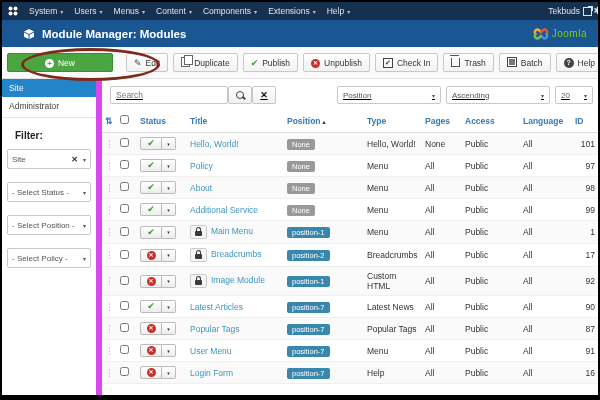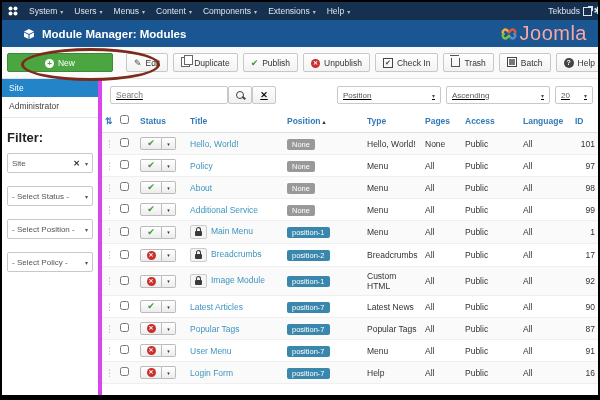--- a/index.html
+++ b/index.html
@@ -17,21 +17,21 @@
   .extlink-icon::after { content:""; position:absolute; right:-2px; top:-2px; width:4px; height:4px;
                          border-top:1px solid #dde6f0; border-right:1px solid #dde6f0; }
   .gear-cut { position:absolute; right:-4px; top:3px; color:#dde6f0; font-size:10px; }
 
   
   .titlebar { height:27px; background:var(--titlebar,#1a5691); color:#fff; display:flex;
               align-items:center; padding:0 21px; }
   .cube-icon { margin-right:7px; display:inline-flex; }
   .page-title { font-size:11.5px; font-weight:bold; }
   .joomla-brand { margin-left:auto; margin-right:-10px; display:inline-flex; align-items:center; gap:2px; }
-  .joomla-brand-text { font-size:20px; color:#fca5a5; letter-spacing:.5px; }
+  .joomla-brand-text { font-size:10px; color:#84cc16; letter-spacing:.5px; }
 
   
   .toolbar { height:31px; background:#fafafa; border-bottom:1px solid #e2e2e2; display:flex;
              align-items:center; padding:0 5px; gap:5px; position:relative; }
   .btn { background:linear-gradient(#fff,#f2f2f2); border:1px solid #c8c8c8; border-radius:2px;
          height:19px; box-sizing:border-box; padding:0 7px; font-size:8.5px; color:#333;
          display:inline-flex; align-items:center; gap:4px; white-space:nowrap; cursor:pointer; }
   .btn-new { background:var(--newbtn,#4ba642); border-color:#3c8a35; color:#fff; width:106px;
              justify-content:center; margin-right:8px; }
   .toolbar-right { margin-left:auto; display:inline-flex; gap:5px; }
@@ -51,25 +51,25 @@
            line-height:9px; text-align:center; font-weight:bold; }
   .g-cbx { width:8px; height:8px; border:1px solid #444; font-size:7px; color:#444; line-height:8px; }
   .g-trash { width:7px; height:8px; border:1px solid #555; border-top:none; position:relative; margin-top:2px; }
   .g-trash::before { content:""; position:absolute; top:-3px; left:-2px; width:9px; height:1px; background:#555; }
   .g-batch { width:8px; height:8px; border:1px solid #444; background:#777; box-shadow:inset 0 0 0 1px #fff; }
   .g-help { width:10px; height:10px; border-radius:50%; background:#444; color:#fff; font-size:7px;
             font-weight:bold; line-height:10px; text-align:center; }
 
   
   .bodyrow { display:flex; height:317px; }
-  .sidebar { width:100px; flex:0 0 100px; border-right:4px solid #d946ef; box-sizing:border-box; font-size:8.5px; }
+  .sidebar { width:100px; flex:0 0 100px; border-right:6px solid #d946ef; box-sizing:border-box; font-size:8.5px; }
   .side-tab { padding:4px 7px; color:#444; cursor:pointer; }
   .side-tab.active { background:var(--tabactive,#2384c7); color:#fff; }
   .side-sep { border-bottom:1px solid #e5e5e5; margin:2px 0 6px; }
-  .filter-label { font-weight:bold; font-size:13px; color:#222; padding:6px 5px 8px; }
+  .filter-label { font-weight:bold; font-size:10px; color:#222; padding:6px 5px 8px;margin-left:8px; }
   .f-select { margin:0 5px 13px; height:18px; border:1px solid #c8c8c8; border-radius:2px; background:#fff;
               display:flex; align-items:center; justify-content:space-between; padding:0 4px; color:#555;
               font-size:8px; cursor:pointer; }
   .f-clear { color:#333; font-weight:bold; margin-left:auto; margin-right:5px; font-size:8px; }
   .sel-caret { font-size:6px; color:#555; }
 
   .content { flex:1; min-width:0; display:flex; flex-direction:column; }
   .listbar { display:flex; align-items:center; padding:7px 5px 5px 8px;text-decoration:underline; }
   .search-input { width:118px; height:18px; box-sizing:border-box; border:1px solid #c8c8c8; border-radius:2px;
                   font-size:8.5px; padding:0 5px; color:#555; font-family:"Liberation Sans",sans-serif; }

